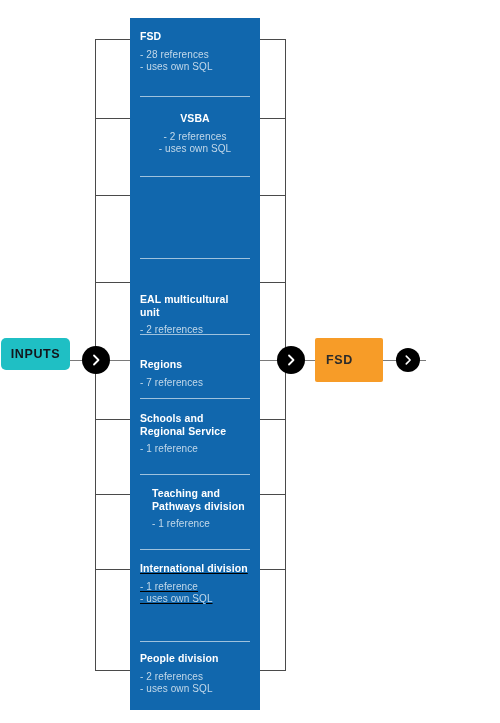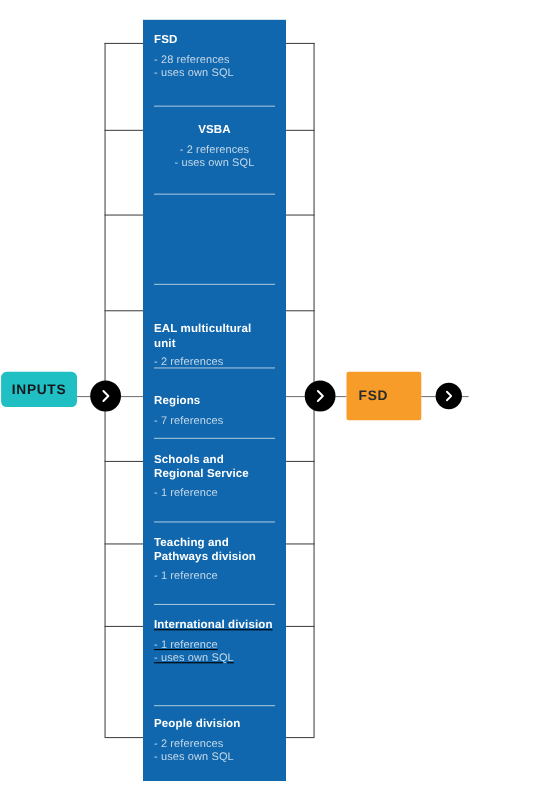--- a/index.html
+++ b/index.html
@@ -221,21 +221,21 @@
       <p class="section-line">- 7 references</p>
     </div>
     <div class="divider" style="top:380px;"></div>
 
     <div class="section" style="top:394px;">
       <p class="section-title">Schools and Regional Service</p>
       <p class="section-line">- 1 reference</p>
     </div>
     <div class="divider" style="top:456px;"></div>
 
-    <div class="section" style="top:469px;">
+    <div class="section" style="top:469px;margin-left:12px;">
       <p class="section-title">Teaching and Pathways division</p>
       <p class="section-line">- 1 reference</p>
     </div>
     <div class="divider" style="top:531px;"></div>
 
     <div class="section" style="top:544px;text-decoration:underline;">
       <p class="section-title">International division</p>
       <p class="section-line">- 1 reference</p>
       <p class="section-line">- uses own SQL</p>
     </div>

